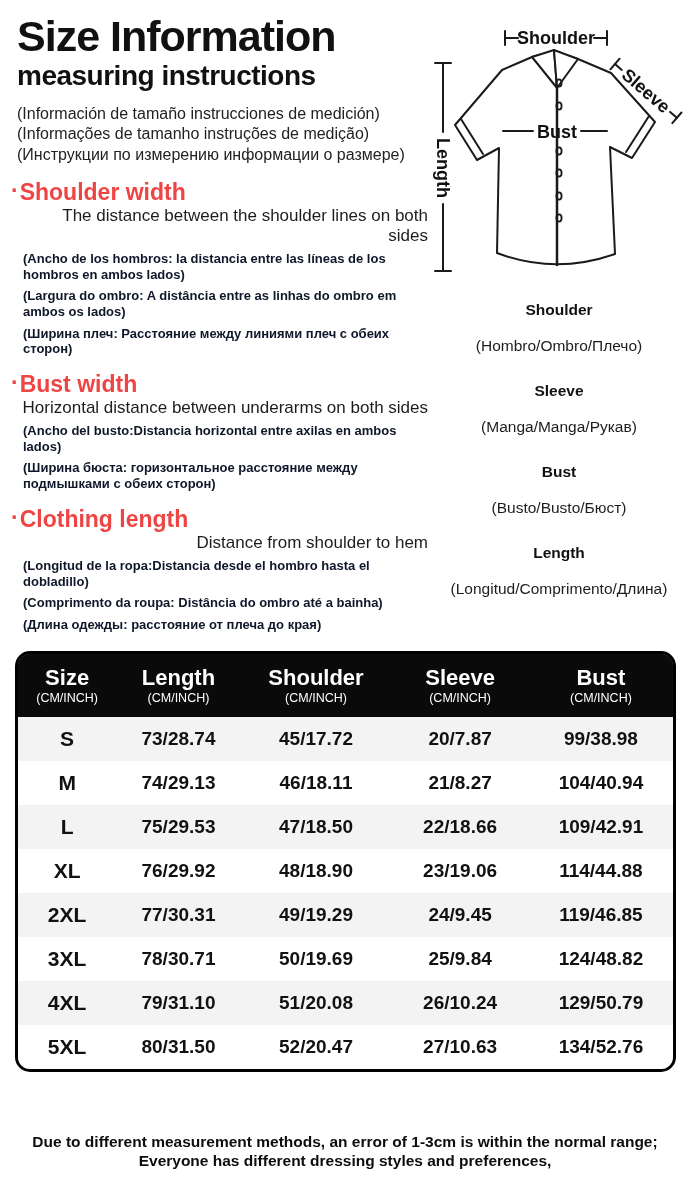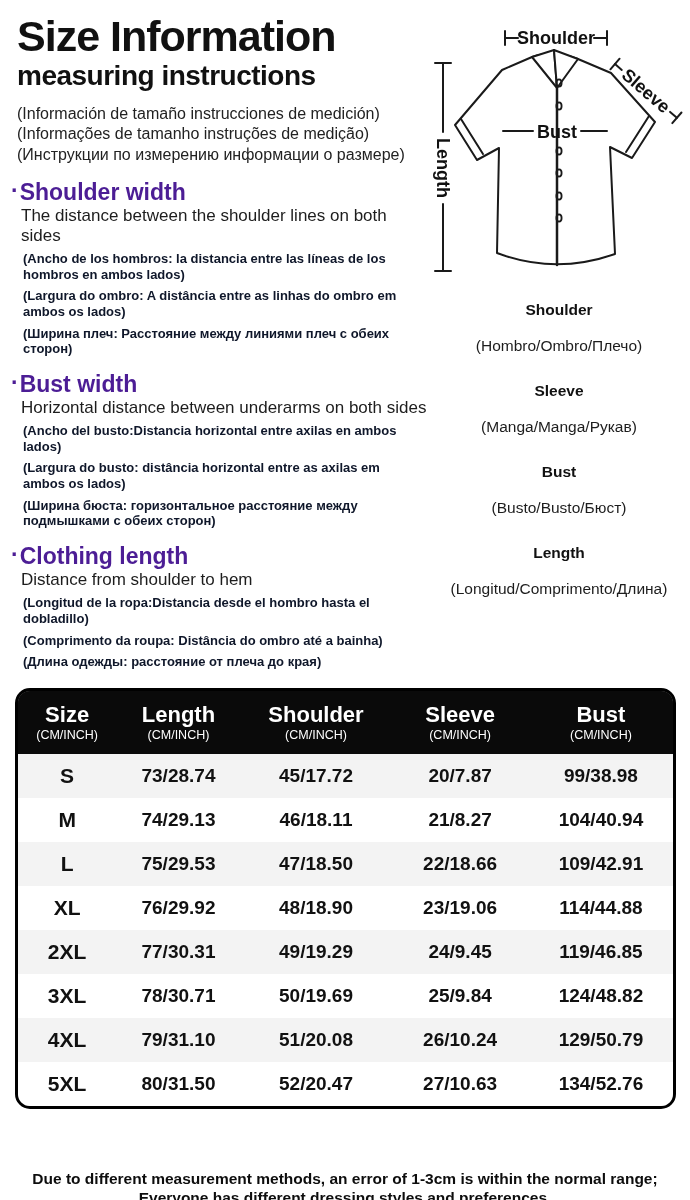--- a/index.html
+++ b/index.html
@@ -11,23 +11,23 @@
   }
   .top { display:flex; }
   .left-col { width:428px; padding:14px 0 0 17px; }
   .right-col { width:262px; padding-top:8px; }
 
   .title { font-size:43px; font-weight:bold; letter-spacing:-1px; line-height:1.05; color:#111; }
   .subtitle { font-size:28px; font-weight:bold; letter-spacing:-0.5px; margin-top:1px; color:#111; }
   .sub-trans { margin-top:12px; font-size:16px; line-height:1.27; color:#222; }
 
   .section { margin-top:12px; }
-  .section-head { font-size:23px; font-weight:bold; color:#4c1d95; margin-left:-6px; }
+  .section-head { font-size:23px; font-weight:bold; color:#ef4444; margin-left:-6px; }
   .section-head .bullet { font-size:23px; vertical-align:2px; margin-right:1px; }
-  .section-desc { font-size:17px; color:#1d1d1d; margin-left:4px; line-height:1.15; }
+  .section-desc { font-size:17px; color:#1d1d1d; margin-left:4px; line-height:1.15;text-align:right; }
   .section-trans { font-size:13px; color:#0f172a; line-height:1.2; margin:6px 0 0 6px; max-width:386px;font-weight:bold; }
 
   .diagram-svg { display:block; margin:0 auto; }
   .legend { text-align:center; margin-top:8px; }
   .legend-block { margin-bottom:27px; }
   .legend-title { font-size:15.5px; font-weight:bold; color:#111; }
   .legend-sub { font-size:15.5px; color:#1d1d1d; margin-top:18px; }
 
   .table-wrap {
     margin:18px 14px 0 15px;
@@ -67,21 +67,20 @@
         <div class="section-desc">The distance between the shoulder lines on both sides</div>
         <p class="section-trans">(Ancho de los hombros: la distancia entre las líneas de los hombros en ambos lados)</p>
         <p class="section-trans">(Largura do ombro: A distância entre as linhas do ombro em ambos os lados)</p>
         <p class="section-trans">(Ширина плеч: Расстояние между линиями плеч с обеих сторон)</p>
       </div>
 
       <div class="section">
         <div class="section-head"><span class="bullet">·</span><span>Bust width</span></div>
         <div class="section-desc">Horizontal distance between underarms on both sides</div>
         <p class="section-trans">(Ancho del busto:Distancia horizontal entre axilas en ambos lados)</p>
-        <p class="section-trans">(Largura do busto: distância horizontal entre as axilas em ambos os lados)</p>
         <p class="section-trans">(Ширина бюста: горизонтальное расстояние между подмышками с обеих сторон)</p>
       </div>
 
       <div class="section">
         <div class="section-head"><span class="bullet">·</span><span>Clothing length</span></div>
         <div class="section-desc">Distance from shoulder to hem</div>
         <p class="section-trans">(Longitud de la ropa:Distancia desde el hombro hasta el dobladillo)</p>
         <p class="section-trans">(Comprimento da roupa: Distância do ombro até a bainha)</p>
         <p class="section-trans">(Длина одежды: расстояние от плеча до края)</p>
       </div>

